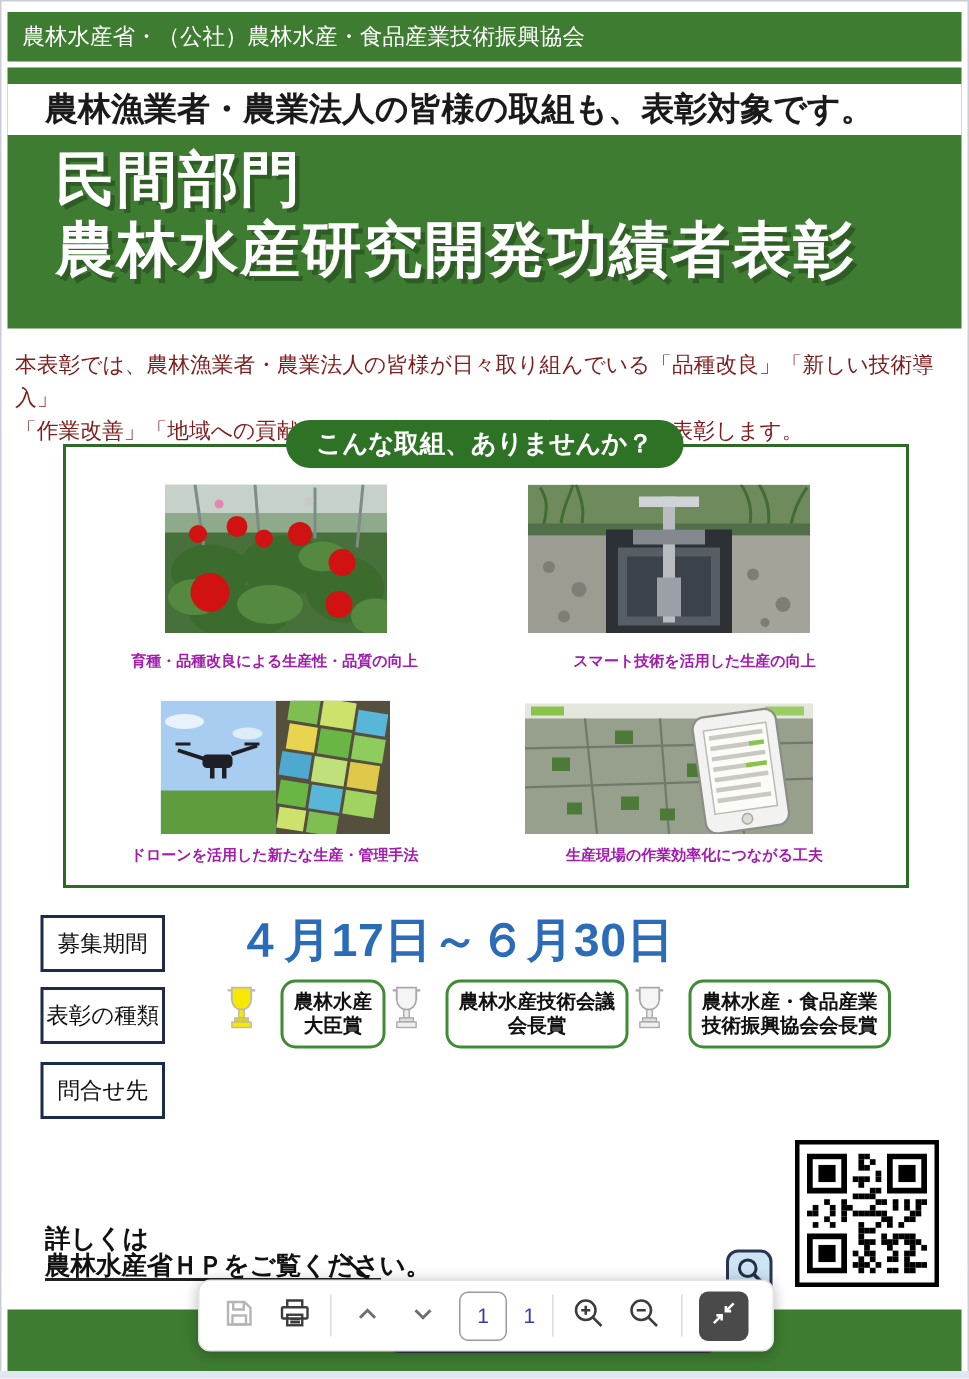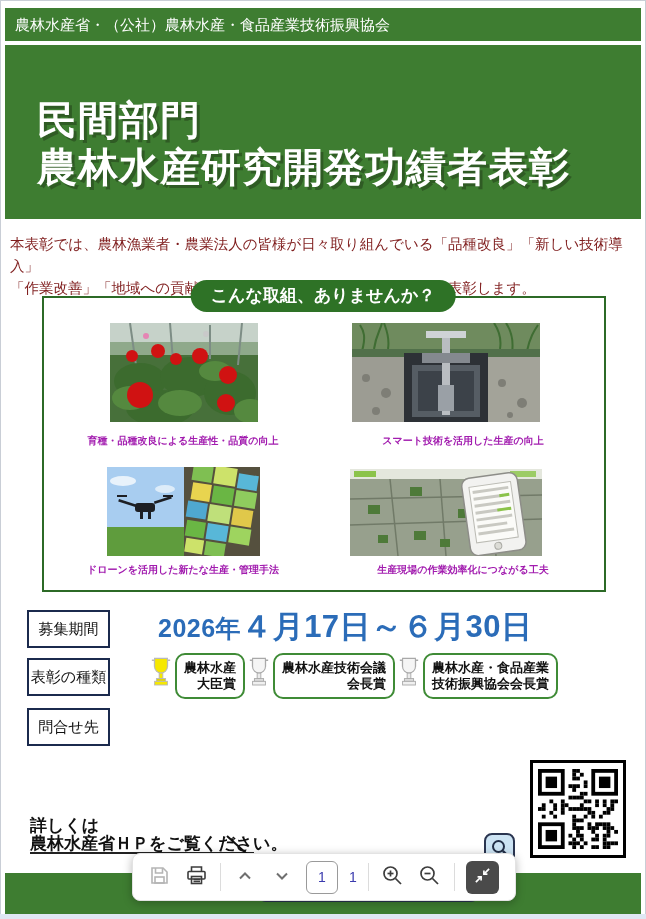--- a/index.html
+++ b/index.html
@@ -48,23 +48,23 @@
                justify-content:center; }
   .lb1 { top:610px; } .lb2 { top:658px; } .lb3 { top:708px; }
 
   .date-row { position:absolute; left:158px; top:606px; color:#2b6cb8; font-weight:bold;
               display:flex; align-items:baseline; }
   .date-year  { font-size:25px; letter-spacing:0.5px; }
   .date-dates { font-size:31px; letter-spacing:0.5px; }
 
   .awards-row { position:absolute; left:150px; top:653px; display:flex; align-items:center; gap:3px; }
   .award-box { border:2px solid #3f8b36; border-radius:10px; background:#fff; height:46px;
-               display:flex; flex-direction:column; align-items:flex-end; justify-content:center;
+               display:flex; flex-direction:column; align-items:center; justify-content:center;
                font-size:13px; font-weight:600; color:#111; line-height:16px; padding:0 7px;
-               white-space:nowrap; }
+               white-space:nowrap;margin-left:12px; }
   .trophy { flex:none; }
 
   .contact { position:absolute; left:150px; top:706px; font-size:14px; line-height:18.6px; color:#111; }
   .contact .indent { padding-left:8px; }
 
   
   .more-info { position:absolute; left:30px; top:817px; font-size:17px; font-weight:600;
                color:#111; line-height:18px; }
   .underline { position:absolute; left:30px; top:852px; width:224px; height:2px; background:#222; }
   .leader-line { position:absolute; left:222px; top:830px; width:44px; height:40px; z-index:2; }
@@ -97,20 +97,21 @@
              display:flex; align-items:center; justify-content:center; cursor:pointer; }
 </style>
 </head>
 <body>
 
 <div class="page">
 
   <div class="topbar">農林水産省・（公社）農林水産・食品産業技術振興協会</div>
 
   <div class="hero">
+    <div class="tagline">農林漁業者・農業法人の皆様の取組も、表彰対象です。</div>
     <div class="hero-title">
       <div>民間部門</div>
       <div>農林水産研究開発功績者表彰</div>
     </div>
   </div>
 
   <div class="intro">
     <div>本表彰では、農林漁業者・農業法人の皆様が日々取り組んでいる「品種改良」「新しい技術導入」</div>
     <div>「作業改善」「地域への貢献」など、実践的な努力を広く発掘し、表彰します。</div>
   </div>
@@ -262,21 +263,20 @@
     </svg>
   </div>
 
   <div class="caption c1">育種・品種改良による生産性・品質の向上</div>
   <div class="caption c2">スマート技術を活用した生産の向上</div>
   <div class="caption c3">ドローンを活用した新たな生産・管理手法</div>
   <div class="caption c4">生産現場の作業効率化につながる工夫</div>
 
   <div class="label-box lb1">募集期間</div>
   <div class="date-row">
-    <span class="date-year">2026年</span>
     <span class="date-dates">４月17日～６月30日</span>
   </div>
 
   <div class="label-box lb2">表彰の種類</div>
   <div class="awards-row">
     <span class="trophy">
       <svg width="22" height="36" viewBox="0 0 24 36">
         <path d="M2 3h3v7M22 3h-3v7" fill="none" stroke="#b9b9b9" stroke-width="1.6"></path>
         <path d="M5 1h14v9a7 7 0 0 1-14 0z" fill="#f6e800" stroke="#b9b9b9" stroke-width="1.2"></path>
         <rect x="10" y="17" width="4" height="6" fill="#f6e800" stroke="#b9b9b9"></rect>

